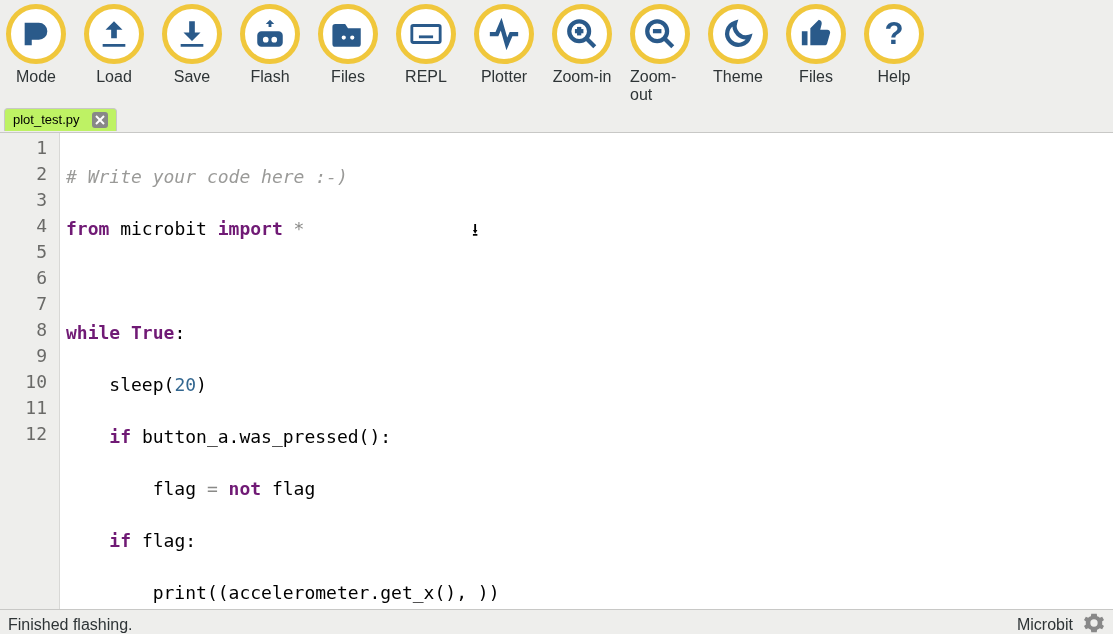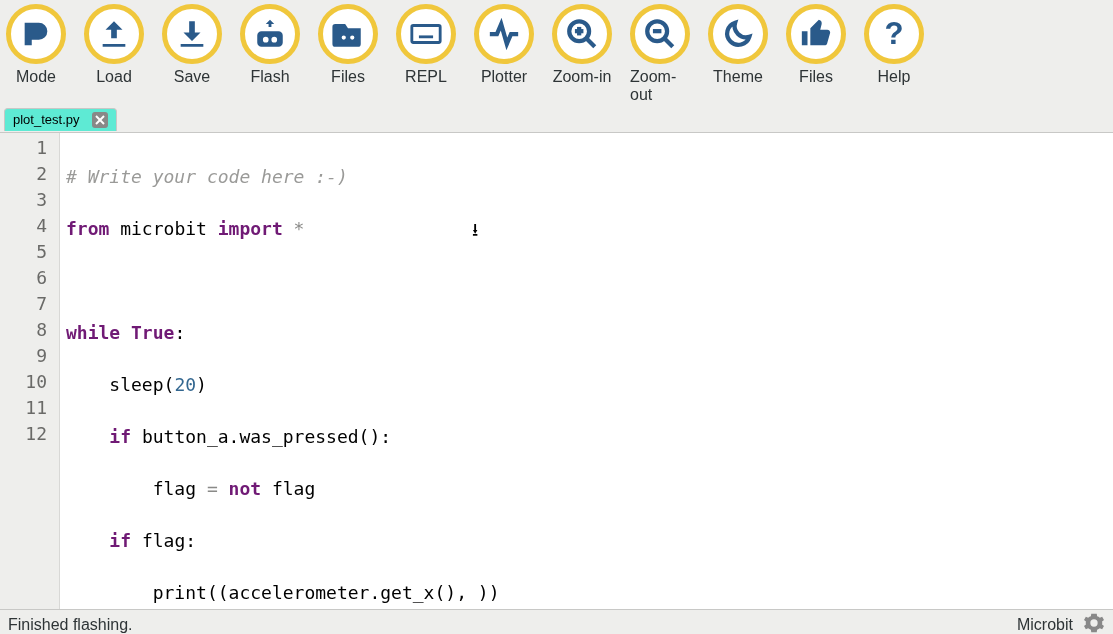--- a/index.html
+++ b/index.html
@@ -3,21 +3,21 @@
 <meta charset="utf-8">
 <style>
 * { margin: 0; padding: 0; box-sizing: border-box; }
 html, body { width: 1113px; height: 634px; font-family: sans-serif; background: #eeeeec; overflow: hidden; }
 .toolbar { display: flex; gap: 18px; padding: 4px 6px 2px 6px; background: #eeeeec; }
 .tool-btn { display: flex; flex-direction: column; align-items: center; cursor: pointer; width: 60px; }
 .icon-circle { width: 60px; height: 60px; border-radius: 50%; border: 5px solid #f0c73c; background: #ffffff; display: flex; align-items: center; justify-content: center; }
 .icon-circle svg { width: 34px; height: 34px; }
 .tool-label { font-size: 16px; color: #2e3436; margin-top: 4px; }
 .tabbar { display: flex; align-items: center; padding: 0 4px; height: 26px; }
-.tab { display: flex; align-items: center; gap: 12px; background: #5eead4; border: 1px solid #c8c8c6; border-bottom: none; border-radius: 4px 4px 0 0; padding: 3px 8px; font-size: 13px; }
+.tab { display: flex; align-items: center; gap: 12px; background: #bef264; border: 1px solid #c8c8c6; border-bottom: none; border-radius: 4px 4px 0 0; padding: 3px 8px; font-size: 13px; }
 .tab-close { width: 16px; height: 16px; border-radius: 3px; background: #888; display:flex; align-items:center; justify-content:center; cursor:pointer; }
 .tab-close svg { width:10px; height:10px; }
 .editor { display: flex; height: 478px; background: #ffffff; border-top: 1px solid #c8c8c6; border-bottom: 1px solid #c8c8c6; }
 .gutter { width: 60px; background: #eeeeec; border-right: 1px solid #d8d8d6; padding-top: 2px; }
 .gutter .ln { font-family: "DejaVu Sans Mono", monospace; font-size: 18px; color: #6a6a68; text-align: right; padding-right: 12px; line-height: 26px; }
 .code { flex: 1; padding: 5px 6px; font-family: "DejaVu Sans Mono", monospace; font-size: 18px; line-height: 26px; white-space: pre; position: relative; }
 .tok-comment { color: #9a9a98; font-style: italic; }
 .tok-kw { color: #701a75; font-weight: bold; }
 .tok-op { color: #8a8a88; }
 .tok-num { color: #336790; }

